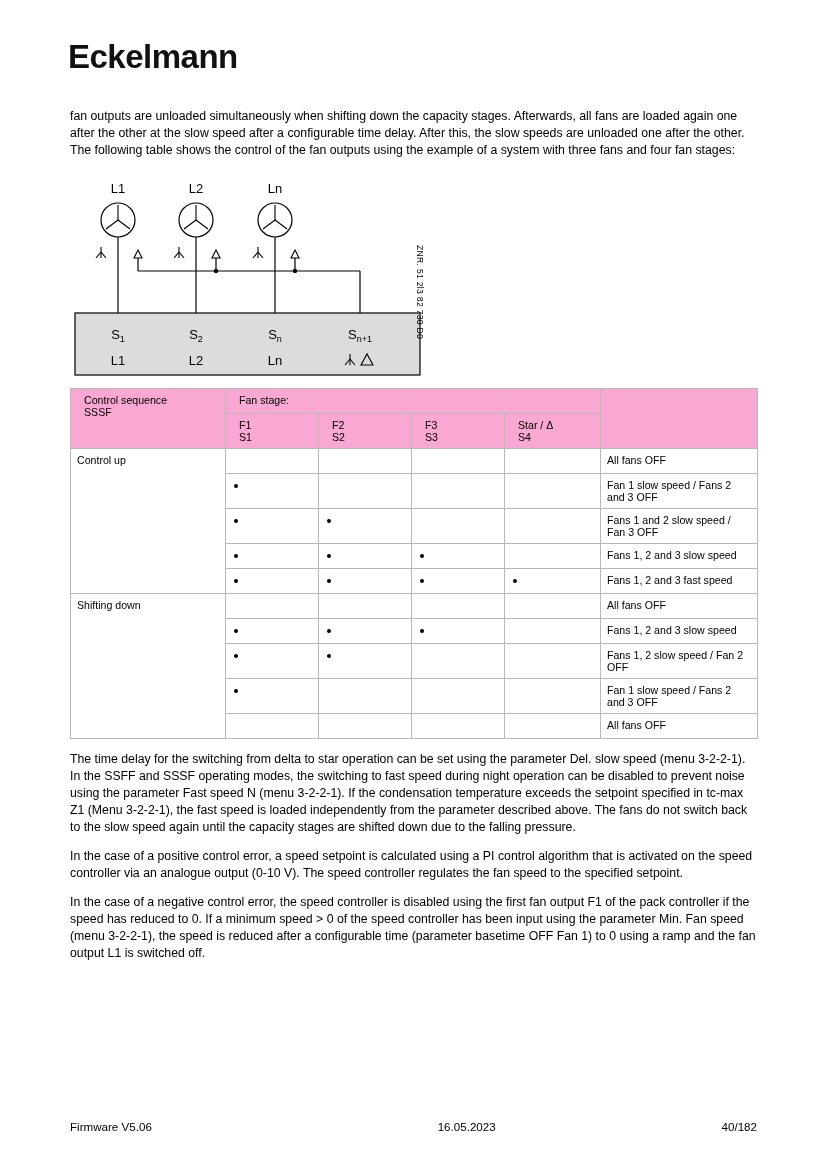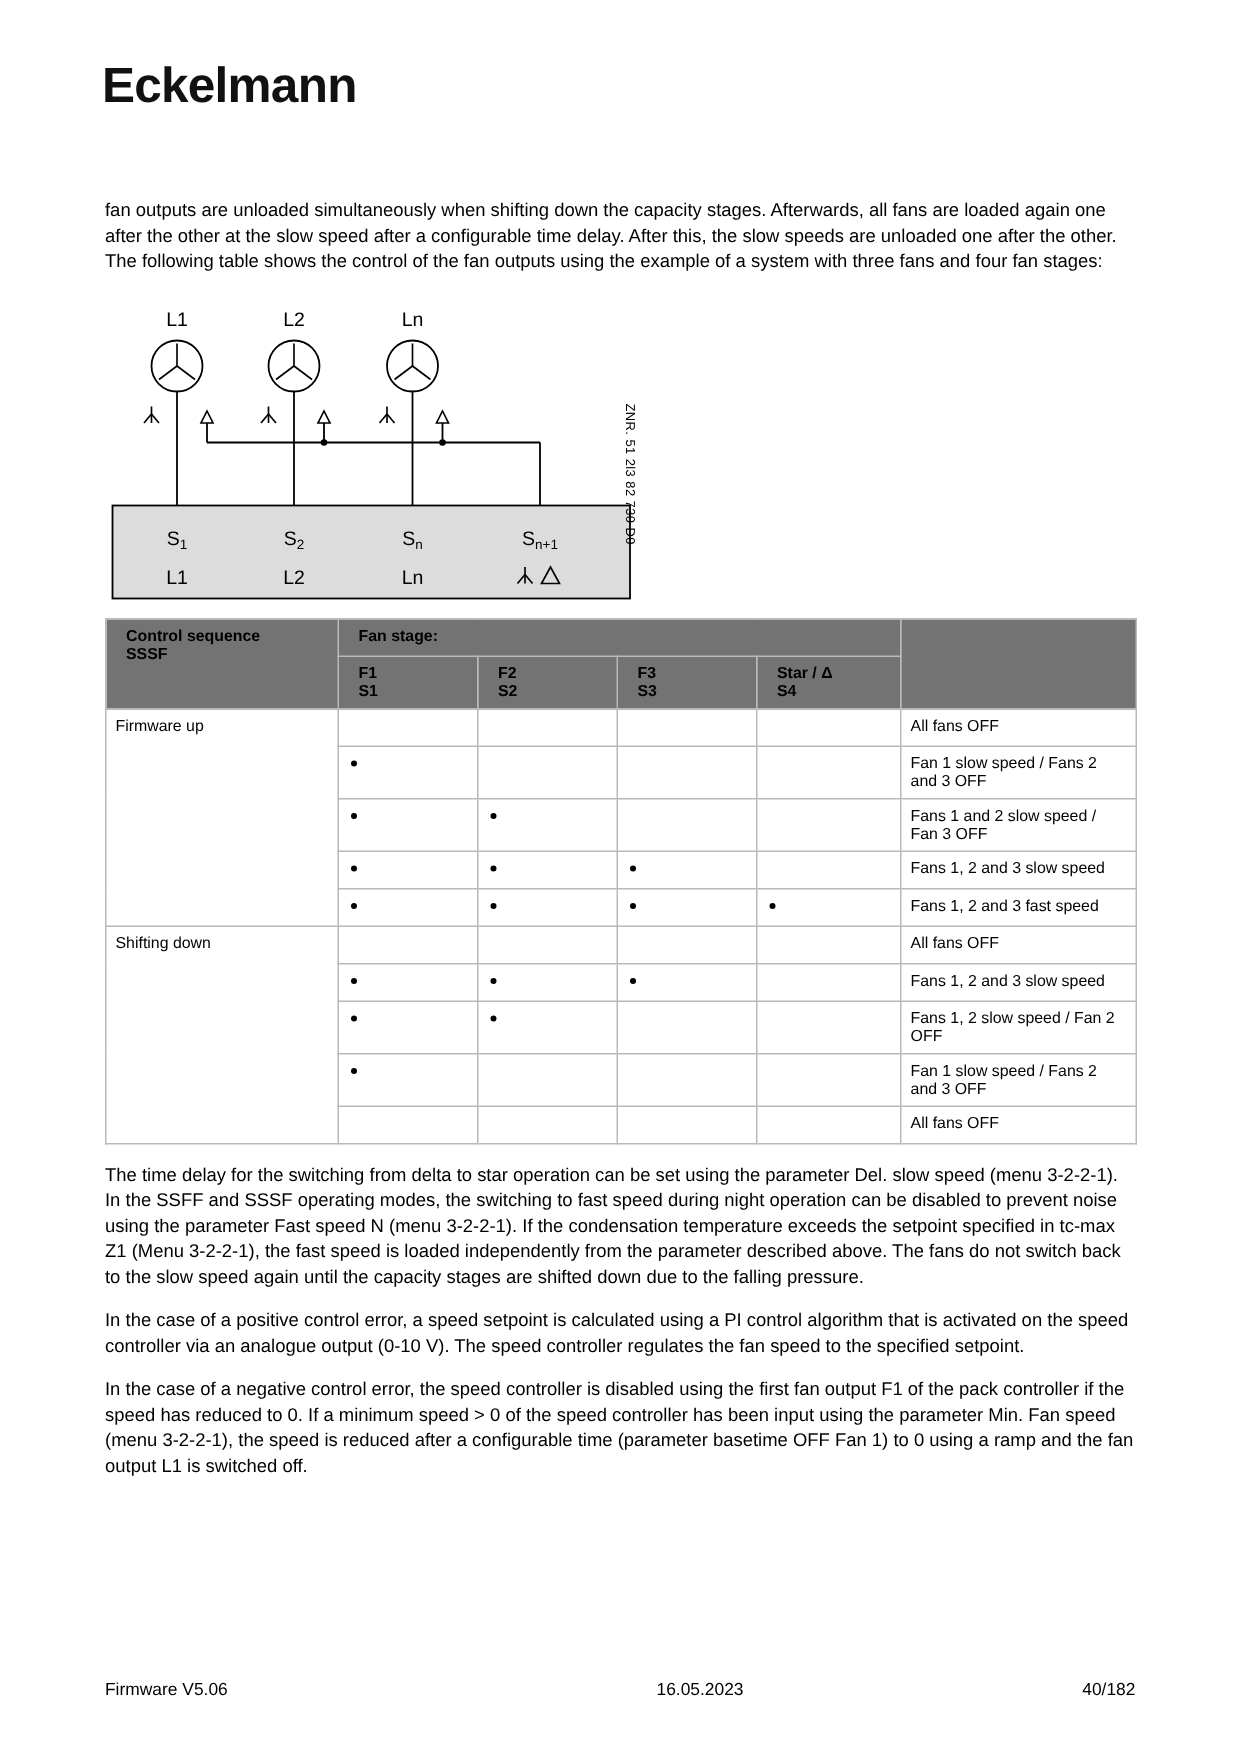--- a/index.html
+++ b/index.html
@@ -29,21 +29,20 @@
     font-size: 33px;
     font-weight: bold;
     letter-spacing: -0.5px;
     color: #111111;
   }
   .content {
     position: absolute;
     left: 70px;
     top: 108px;
     width: 687px;
-    margin-top: 24px;
   }
   p.body {
     font-size: 12.3px;
     line-height: 17px;
     margin: 0 0 12px 0;
     text-align: left;
   }
   .fig {
     position: relative;
     width: 400px;
@@ -69,22 +68,22 @@
   }
   table.seq td, table.seq th {
     border: 1px solid #b9b9b9;
     padding: 5px 6px;
     vertical-align: top;
     text-align: left;
     font-weight: normal;
     height: 14px;
   }
   table.seq thead td {
-    background: #737373;
-    font-weight: bold;
+    background: #f9a8d4;
+    font-weight: normal;
     padding-left: 13px;
   }
   .col0 { width: 155px; }
   .col1, .col2, .col3 { width: 93px; }
   .col4 { width: 96px; }
   .col5 { width: 157px; }
   td.dotcell {
     text-align: left;
   }
   .dot {
@@ -245,21 +244,21 @@
           </td>
           <td>
             <span>Star / Δ</span><br>
             <span>S4</span>
           </td>
         </tr>
       </thead>
       <tbody>
 
         <tr>
-          <td class="rowlabel" rowspan="5">Firmware up</td>
+          <td class="rowlabel" rowspan="5">Control up</td>
           <td class="dotcell"></td>
           <td class="dotcell"></td>
           <td class="dotcell"></td>
           <td class="dotcell"></td>
           <td>All fans OFF</td>
         </tr>
         <tr>
           <td class="dotcell"><span class="dot"></span></td>
           <td class="dotcell"></td>
           <td class="dotcell"></td>

